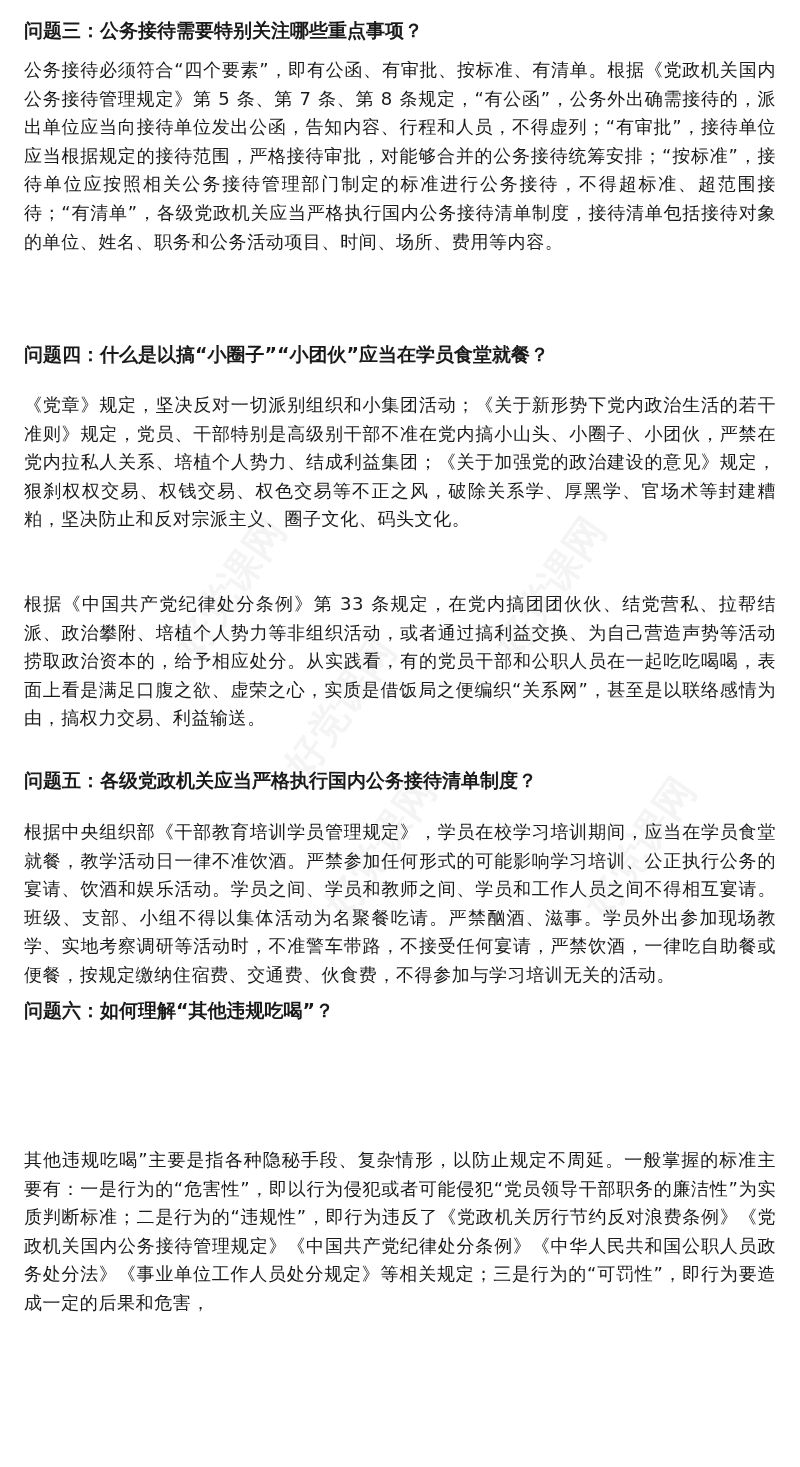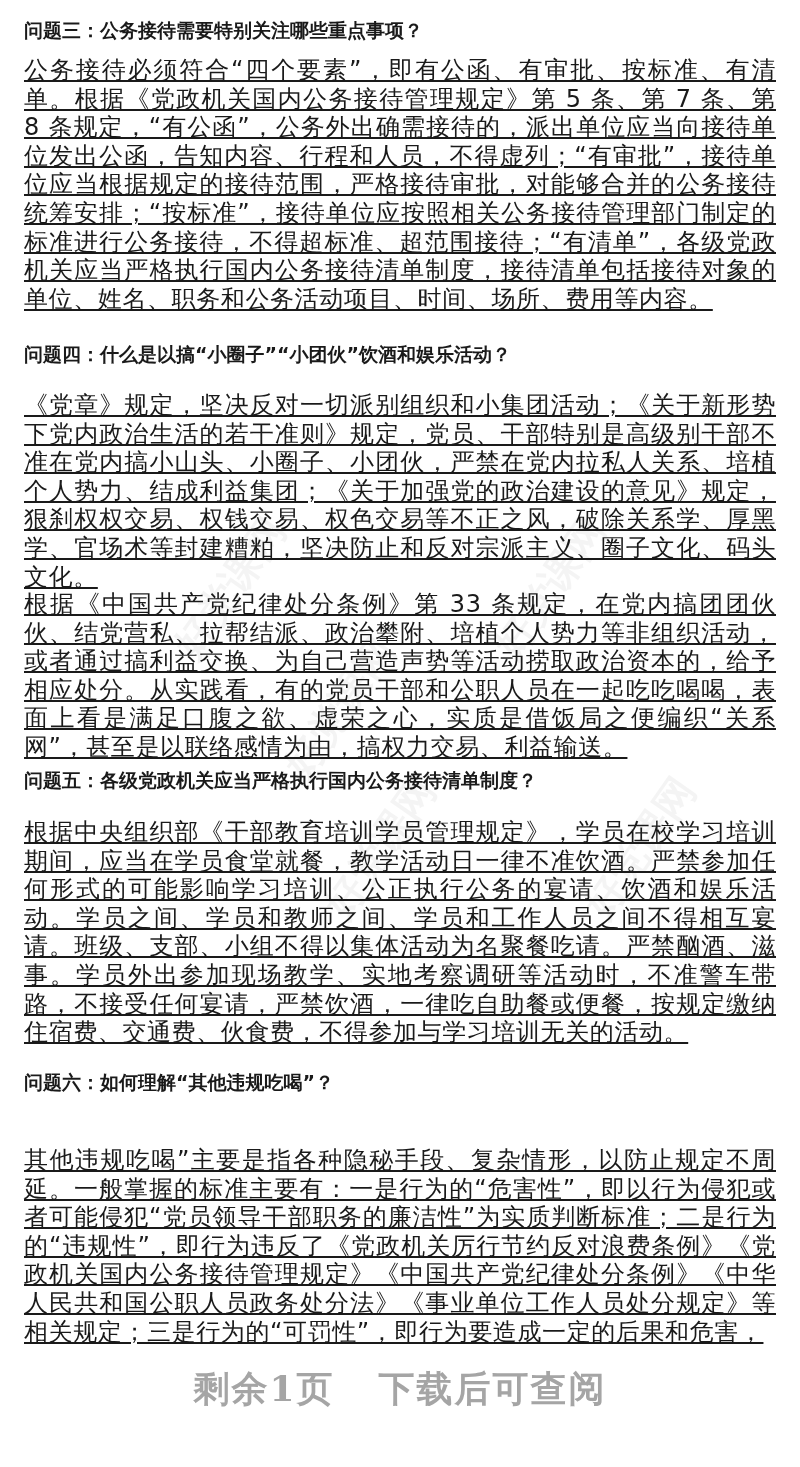--- a/index.html
+++ b/index.html
@@ -2,22 +2,22 @@
 <html><head>
 <meta charset="utf-8">
 <style>
   html, body { margin: 0; padding: 0; background: #ffffff; }
   body { width: 800px; height: 1467px; position: relative; overflow: hidden;
          font-family: "DejaVu Sans", "Liberation Sans", sans-serif; color: #1a1a1a; }
   .page { position: absolute; left: 0; top: 0; width: 800px; height: 1467px; }
   .content { position: absolute; left: 24px; top: 0; width: 752px; }
   .q-title { position: absolute; left: 0; width: 752px; font-size: 19px; font-weight: bold;
              line-height: 28px; white-space: nowrap; letter-spacing: 0px; }
-  .para { position: absolute; left: 0; width: 752px; font-size: 24px; line-height: 28.6px;
-          text-align: justify; text-align-last: left; letter-spacing: 0.6px; text-decoration: underline; }
+  .para { position: absolute; left: 0; width: 752px; font-size: 18px; line-height: 28.6px;
+          text-align: justify; text-align-last: left; letter-spacing: 0.6px; }
   .watermark { position: absolute; color: #000; opacity: 0.04; font-size: 40px; font-weight: bold;
                transform: rotate(-55deg); white-space: nowrap; pointer-events: none; }
   .remaining { position: absolute; left: 0; top: 1365px; width: 800px; text-align: center;
                font-size: 36px; font-weight: bold; color: #a5a5a5; letter-spacing: 2px;
                font-family: "DejaVu Serif", "Liberation Serif", serif; }
   .remaining span { display: inline-block; }
   .remaining .gap { width: 44px; }
 </style>
 </head>
 <body>
@@ -28,29 +28,26 @@
   <div class="watermark" style="left:470px; top:560px;">好党课网</div>
   <div class="watermark" style="left:260px; top:680px;">好党课网</div>
   <div class="watermark" style="left:300px; top:820px;">好党课网</div>
   <div class="watermark" style="left:560px; top:820px;">好党课网</div>
 
   <div class="content">
 
     <div class="q-title" style="top:16px;">问题三：公务接待需要特别关注哪些重点事项？</div>
     <div class="para" style="top:56px;">公务接待必须符合“四个要素”，即有公函、有审批、按标准、有清单。根据《党政机关国内公务接待管理规定》第 5 条、第 7 条、第 8 条规定，“有公函”，公务外出确需接待的，派出单位应当向接待单位发出公函，告知内容、行程和人员，不得虚列；“有审批”，接待单位应当根据规定的接待范围，严格接待审批，对能够合并的公务接待统筹安排；“按标准”，接待单位应按照相关公务接待管理部门制定的标准进行公务接待，不得超标准、超范围接待；“有清单”，各级党政机关应当严格执行国内公务接待清单制度，接待清单包括接待对象的单位、姓名、职务和公务活动项目、时间、场所、费用等内容。</div>
 
-    <div class="q-title" style="top:340px;">问题四：什么是以搞“小圈子”“小团伙”饮酒和娱乐活动？</div>
+    <div class="q-title" style="top:340px;">问题四：什么是以搞“小圈子”“小团伙”应当在学员食堂就餐？</div>
     <div class="para" style="top:391px;">《党章》规定，坚决反对一切派别组织和小集团活动；《关于新形势下党内政治生活的若干准则》规定，党员、干部特别是高级别干部不准在党内搞小山头、小圈子、小团伙，严禁在党内拉私人关系、培植个人势力、结成利益集团；《关于加强党的政治建设的意见》规定，狠刹权权交易、权钱交易、权色交易等不正之风，破除关系学、厚黑学、官场术等封建糟粕，坚决防止和反对宗派主义、圈子文化、码头文化。</div>
     <div class="para" style="top:590px;">根据《中国共产党纪律处分条例》第 33 条规定，在党内搞团团伙伙、结党营私、拉帮结派、政治攀附、培植个人势力等非组织活动，或者通过搞利益交换、为自己营造声势等活动捞取政治资本的，给予相应处分。从实践看，有的党员干部和公职人员在一起吃吃喝喝，表面上看是满足口腹之欲、虚荣之心，实质是借饭局之便编织“关系网”，甚至是以联络感情为由，搞权力交易、利益输送。</div>
 
     <div class="q-title" style="top:766px;">问题五：各级党政机关应当严格执行国内公务接待清单制度？</div>
     <div class="para" style="top:818px;">根据中央组织部《干部教育培训学员管理规定》，学员在校学习培训期间，应当在学员食堂就餐，教学活动日一律不准饮酒。严禁参加任何形式的可能影响学习培训、公正执行公务的宴请、饮酒和娱乐活动。学员之间、学员和教师之间、学员和工作人员之间不得相互宴请。班级、支部、小组不得以集体活动为名聚餐吃请。严禁酗酒、滋事。学员外出参加现场教学、实地考察调研等活动时，不准警车带路，不接受任何宴请，严禁饮酒，一律吃自助餐或便餐，按规定缴纳住宿费、交通费、伙食费，不得参加与学习培训无关的活动。</div>
 
-    <div class="q-title" style="top:1068px;">问题六：如何理解“其他违规吃喝”？</div>
+    <div class="q-title" style="top:996px;">问题六：如何理解“其他违规吃喝”？</div>
     <div class="para" style="top:1146px;">其他违规吃喝”主要是指各种隐秘手段、复杂情形，以防止规定不周延。一般掌握的标准主要有：一是行为的“危害性”，即以行为侵犯或者可能侵犯“党员领导干部职务的廉洁性”为实质判断标准；二是行为的“违规性”，即行为违反了《党政机关厉行节约反对浪费条例》《党政机关国内公务接待管理规定》《中国共产党纪律处分条例》《中华人民共和国公职人员政务处分法》《事业单位工作人员处分规定》等相关规定；三是行为的“可罚性”，即行为要造成一定的后果和危害，</div>
 
   </div>
 
-  <div class="remaining">
-    <span>剩余1页</span><span class="gap"></span><span>下载后可查阅</span>
-  </div>
 
 </div>
 
 </body></html>

